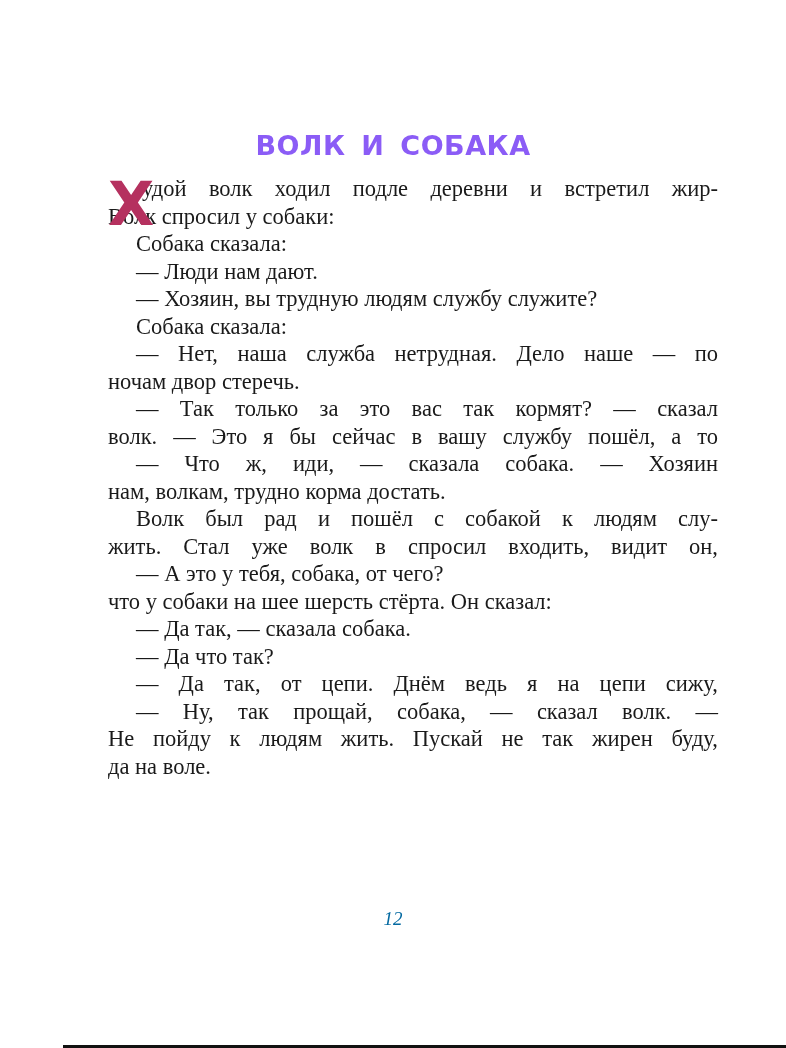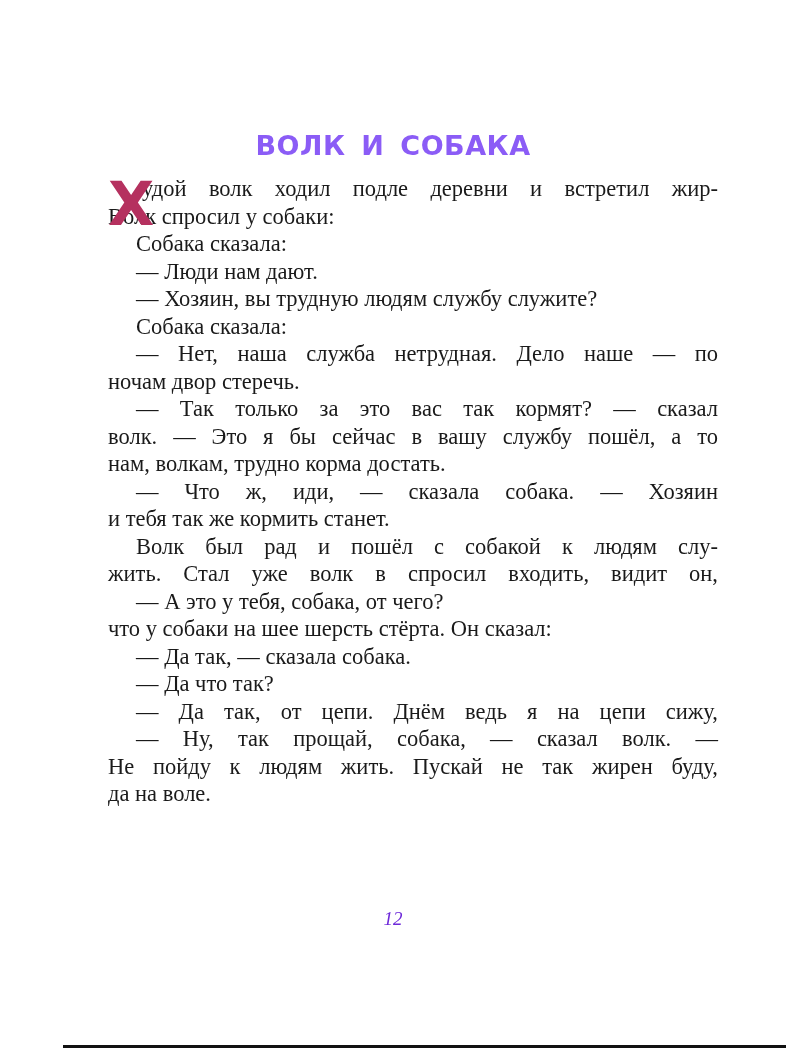--- a/index.html
+++ b/index.html
@@ -65,21 +65,21 @@
     }
     .page-number {
       position: absolute;
       left: 0;
       top: 908px;
       width: 786px;
       text-align: center;
       font-family: "Liberation Serif", "DejaVu Serif", serif;
       font-style: italic;
       font-size: 19px;
-      color: #6d28d9;
+      color: #0369a1;
     }
     .bottom-rule {
       position: absolute;
       left: 63px;
       right: 0;
       top: 1045px;
       height: 3px;
       background: #111111;
     }
   </style>
@@ -94,23 +94,22 @@
       <span class="line dropcap-line">удой волк ходил подле деревни и встретил жир-</span>
       <span class="line last">Волк спросил у собаки:</span>
       <span class="line indent last">Собака сказала:</span>
       <span class="line indent last">— Люди нам дают.</span>
       <span class="line indent last">— Хозяин, вы трудную людям службу служите?</span>
       <span class="line indent last">Собака сказала:</span>
       <span class="line indent">— Нет, наша служба нетрудная. Дело наше — по</span>
       <span class="line last">ночам двор стеречь.</span>
       <span class="line indent">— Так только за это вас так кормят? — сказал</span>
       <span class="line ">волк. — Это я бы сейчас в вашу службу пошёл, а то</span>
+      <span class="line indent">— Что ж, иди, — сказала собака. — Хозяин</span>
       <span class="line last">нам, волкам, трудно корма достать.</span>
-      <span class="line indent">— Что ж, иди, — сказала собака. — Хозяин</span>
-      <span class="line last">и тебя так же кормить станет.</span>
       <span class="line indent">Волк был рад и пошёл с собакой к людям слу-</span>
       <span class="line ">жить. Стал уже волк в спросил входить, видит он,</span>
       <span class="line indent last">— А это у тебя, собака, от чего?</span>
       <span class="line last">что у собаки на шее шерсть стёрта. Он сказал:</span>
       <span class="line indent last">— Да так, — сказала собака.</span>
       <span class="line indent last">— Да что так?</span>
       <span class="line indent">— Да так, от цепи. Днём ведь я на цепи сижу,</span>
       <span class="line indent">— Ну, так прощай, собака, — сказал волк. —</span>
       <span class="line ">Не пойду к людям жить. Пускай не так жирен буду,</span>
       <span class="line last">да на воле.</span>

